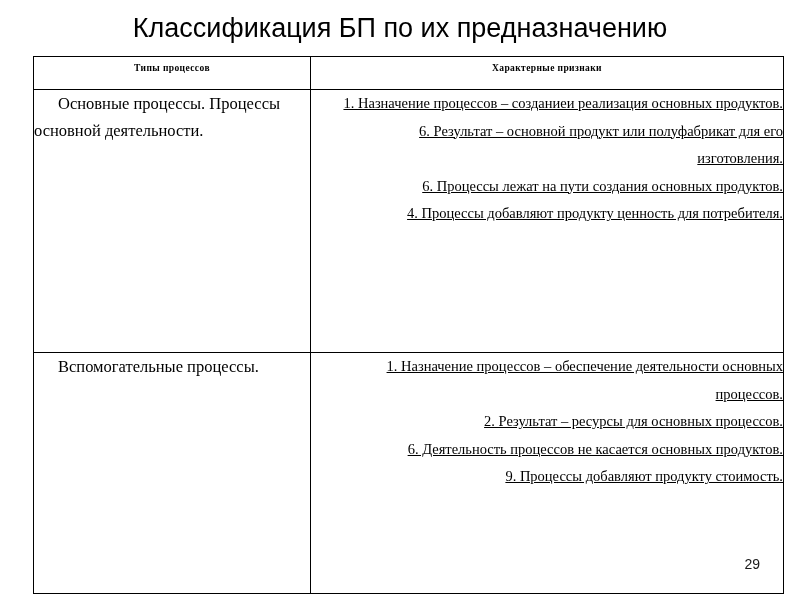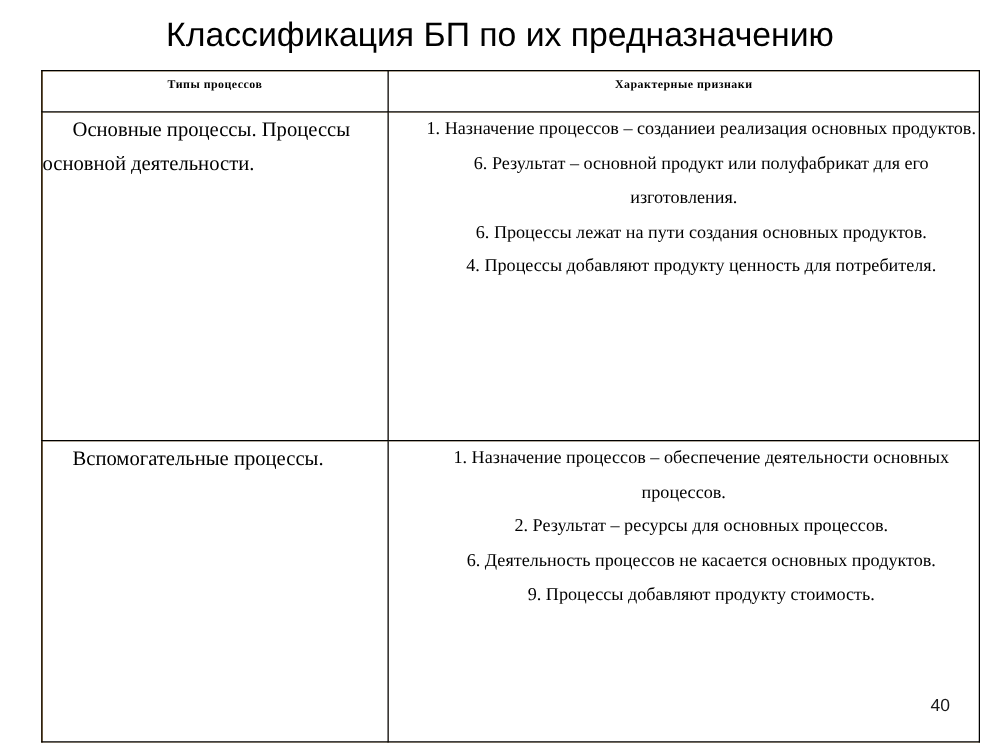--- a/index.html
+++ b/index.html
@@ -44,21 +44,21 @@
     top: 56px;
     width: 750px;
     height: 538px;
   }
 
   table.classification {
     width: 750px;
     height: 538px;
     border-collapse: collapse;
     table-layout: fixed;
-    background: #a16207;
+    background: #000000;
   }
 
   table.classification td,
   table.classification th {
     border: 1.4px solid #000000;
     vertical-align: top;
     padding: 0;
     background: #ffffff;
   }
 
@@ -102,21 +102,22 @@
     list-style: none;
   }
   .signs-list li {
     font-size: 14.5px;
     line-height: 27.5px;
     font-weight: 400;
     color: #000000;
     text-indent: 28px;
     margin: 0;
     padding: 0;
-    text-align: center;
+    text-align: right;
+    text-decoration: underline;
   }
 
   .row-1 td { height: 198px; }
   .row-2 td { height: 181px; }
   .row-3 td { height: 127px; }
 
   .page-number {
     position: absolute;
     right: 40px;
     bottom: 28px;
@@ -177,15 +178,15 @@
               <li>9. Процессы добавляют продукту стоимость.</li>
             </ul>
           </td>
         </tr>
 
 
       </tbody>
     </table>
   </div>
 
-  <div class="page-number">40</div>
+  <div class="page-number">29</div>
 
 </div>
 
 </body></html>

